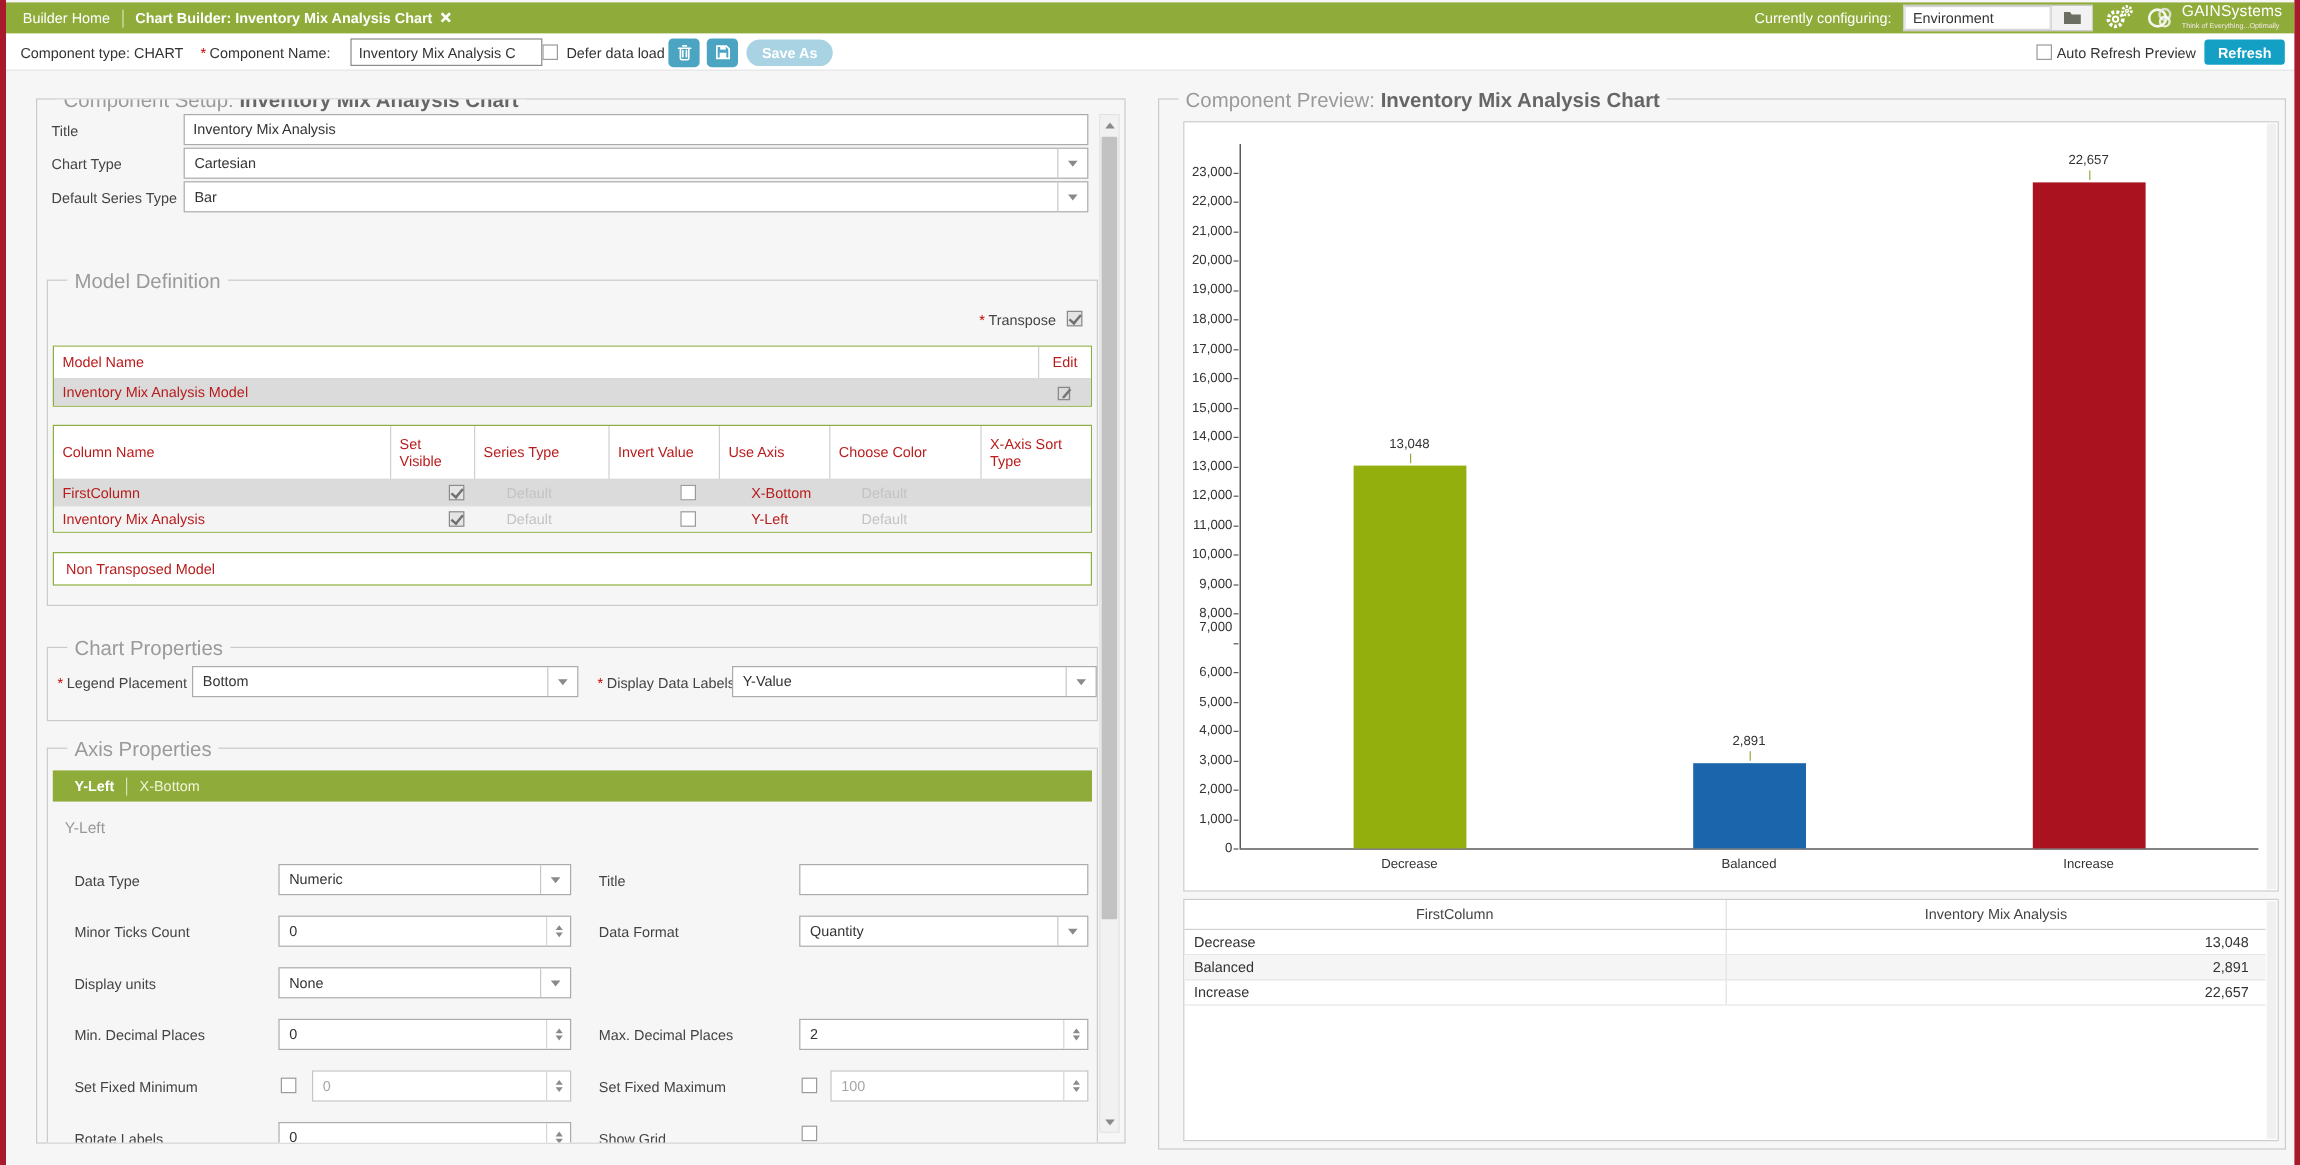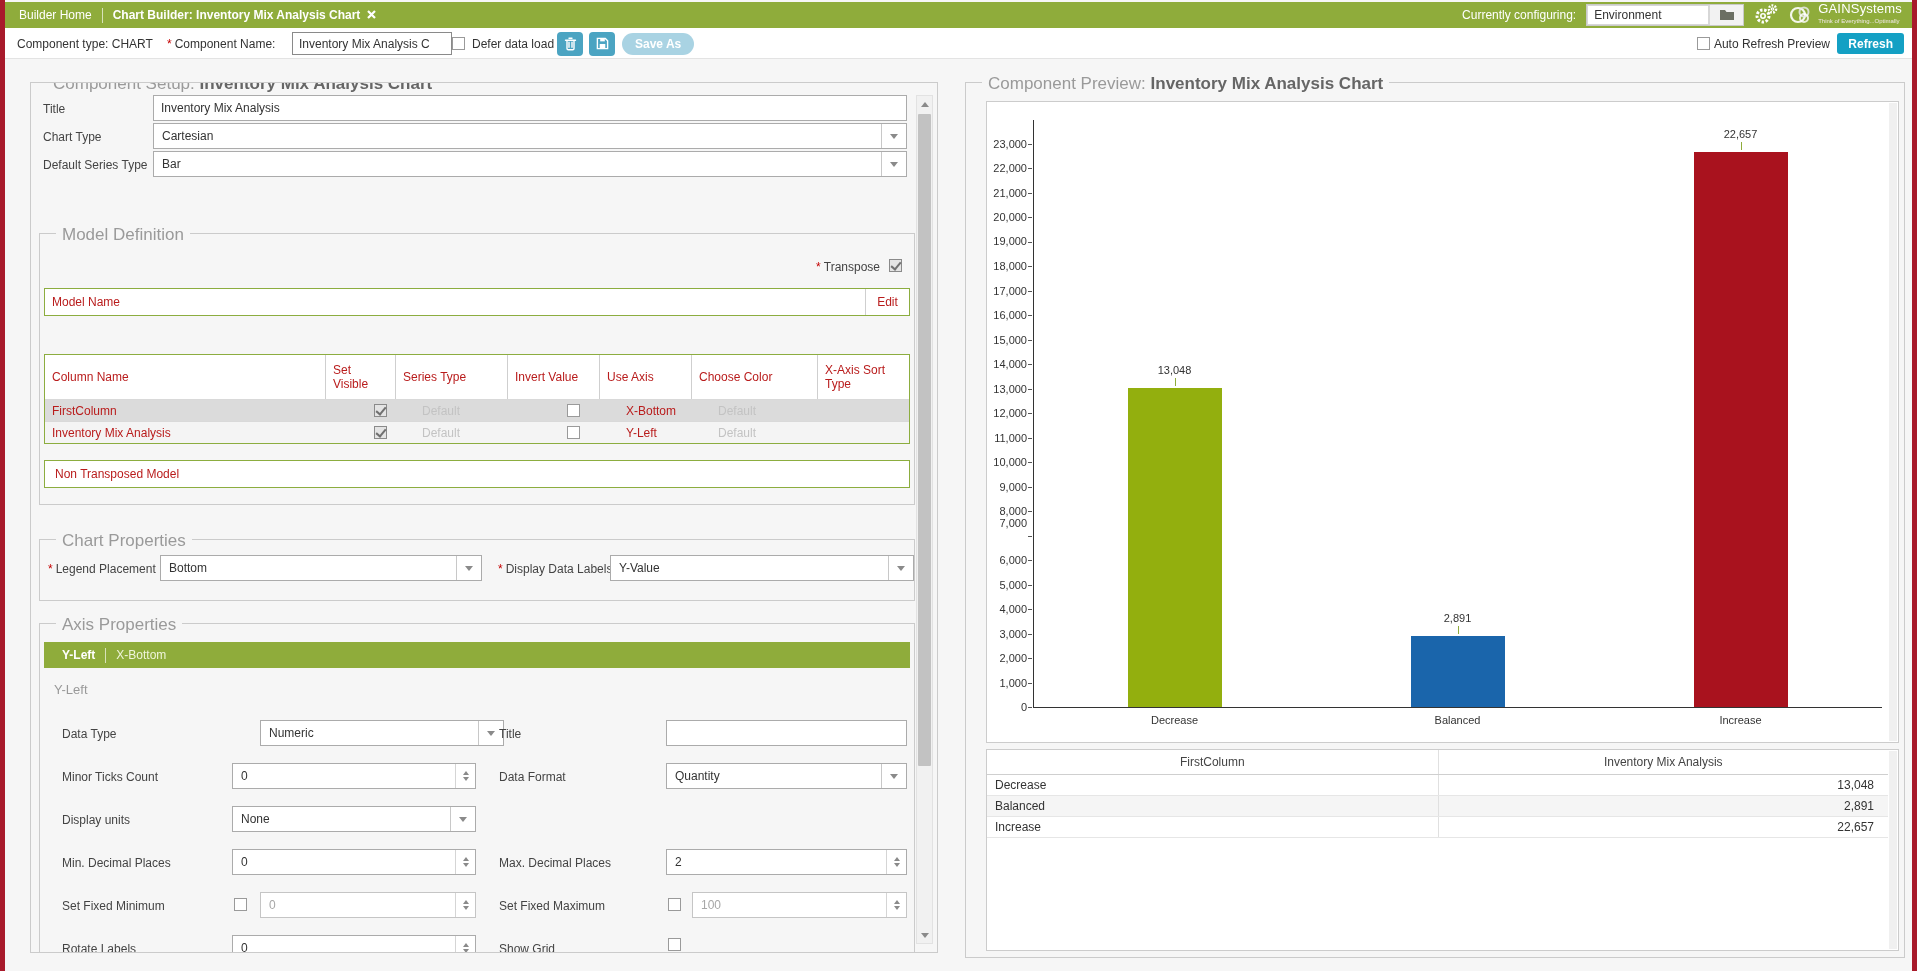--- a/index.html
+++ b/index.html
@@ -213,20 +213,29 @@
       <div class="lbl" style="right:34px; top:26px;">
         <span class="req">*</span><span>Transpose</span>
       </div>
       <span class="cb checked" style="position:absolute; right:12px; top:25px;"></span>
 
       <div class="gtable" style="left:4px; top:54px; width:866px;">
         <div class="trow thead" style="height:26px; background:#fff;">
           <div class="tcell" style="flex:1;">Model Name</div>
           <div class="tcell" style="width:44px; justify-content:center;">Edit</div>
         </div>
+        <div class="trow" style="height:23px; background:#DBDBDB;">
+          <div class="tcell" style="flex:1;">Inventory Mix Analysis Model</div>
+          <div class="tcell" style="width:44px; justify-content:center;">
+            <svg width="13" height="13" viewBox="0 0 14 14">
+              <rect x="1" y="2" width="10" height="11" fill="none" stroke="#8a8a8a" stroke-width="1.2"></rect>
+              <path d="M5 10 l6-7 1.7 1.4 -6 7 -2.2.6z" fill="#777"></path>
+            </svg>
+          </div>
+        </div>
       </div>
 
       <div class="gtable" style="left:4px; top:120px; width:866px;">
         <div class="trow thead" style="height:44px; background:#fff;">
           <div class="tcell" style="flex:1;">Column Name</div>
           <div class="tcell" style="width:70px;">Set Visible</div>
           <div class="tcell" style="width:112px;">Series Type</div>
           <div class="tcell" style="width:92px;">Invert Value</div>
           <div class="tcell" style="width:92px;">Use Axis</div>
           <div class="tcell" style="width:106px;">Choose Color</div>
@@ -292,21 +301,21 @@
 
       <div class="tabbar" style="left:4px; top:18px; width:866px; height:26px;">
         <span class="tab active">Y-Left</span>
         <span class="vdiv"></span>
         <span class="tab inactive">X-Bottom</span>
       </div>
 
       <div class="lbl" style="left:14px; top:58px; font-size:13px; color:#999;">Y-Left</div>
 
       <div class="lbl" style="left:22px; top:103px;">Data Type</div>
-      <div class="sel" style="left:192px; top:96px; width:244px; height:26px;margin-left:28px;">
+      <div class="sel" style="left:192px; top:96px; width:244px; height:26px;">
         <span class="val">Numeric</span>
         <span class="abox">
             <span class="tri-d"></span>
           </span>
       </div>
       <div class="lbl" style="left:459px; top:103px;">Title</div>
       <input class="inp" style="left: 626px; top: 96px; width: 241px; height: 26px;" value="">
 
       <div class="lbl" style="left:22px; top:146px;">Minor Ticks Count</div>
       <div class="spin" style="left:192px; top:139px; width:244px; height:26px;">

